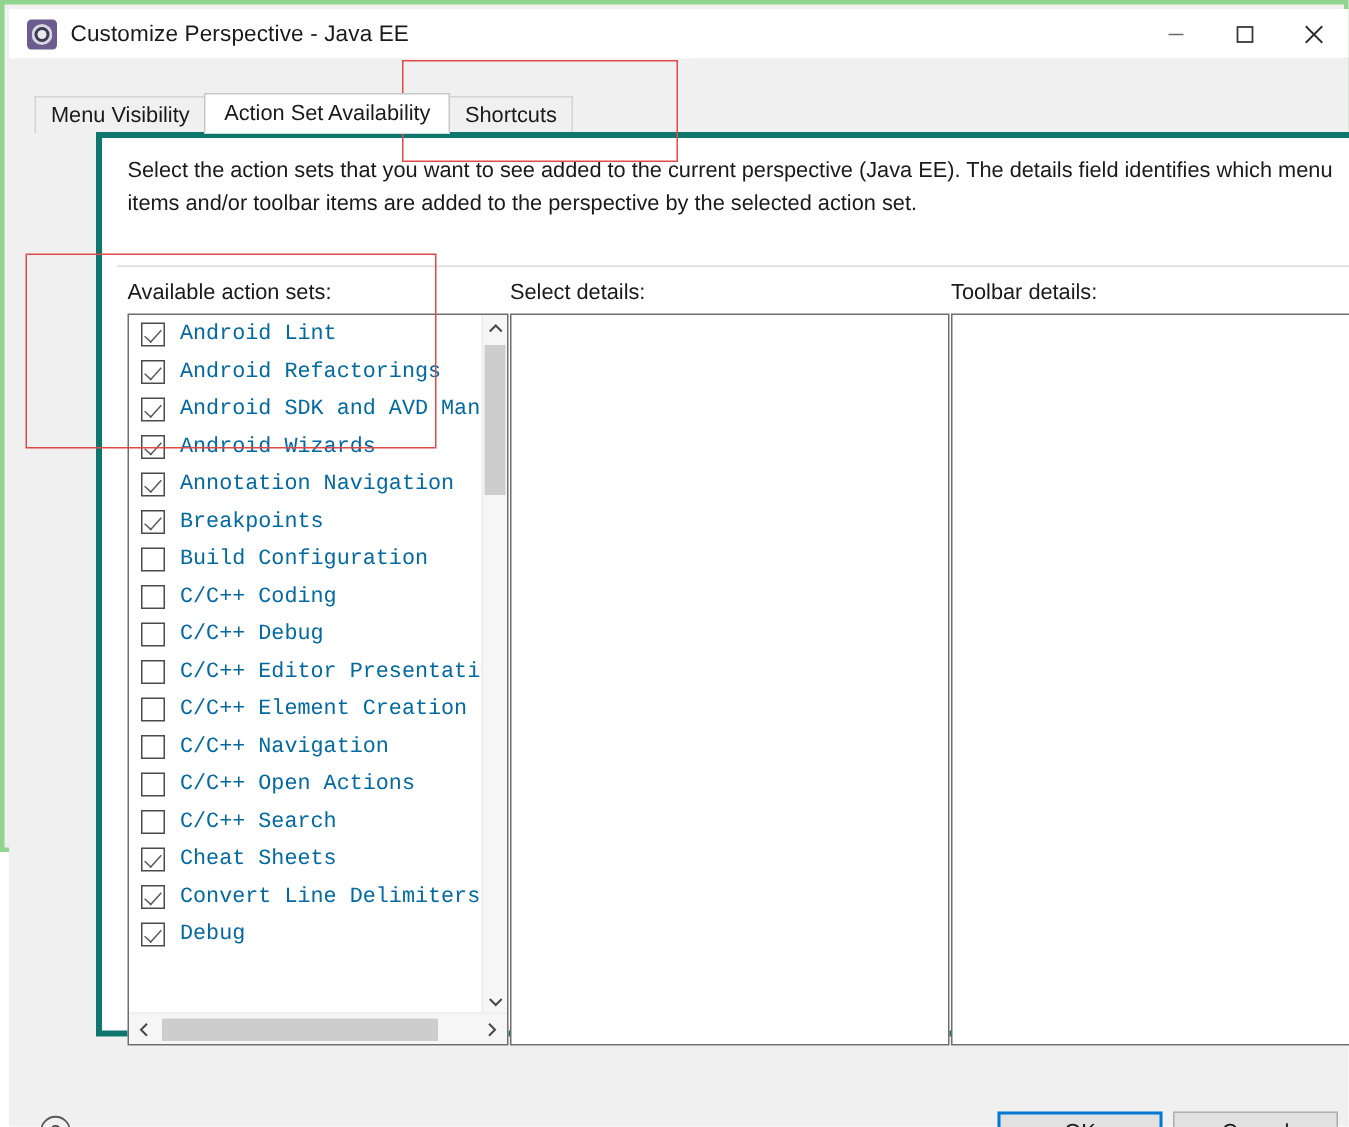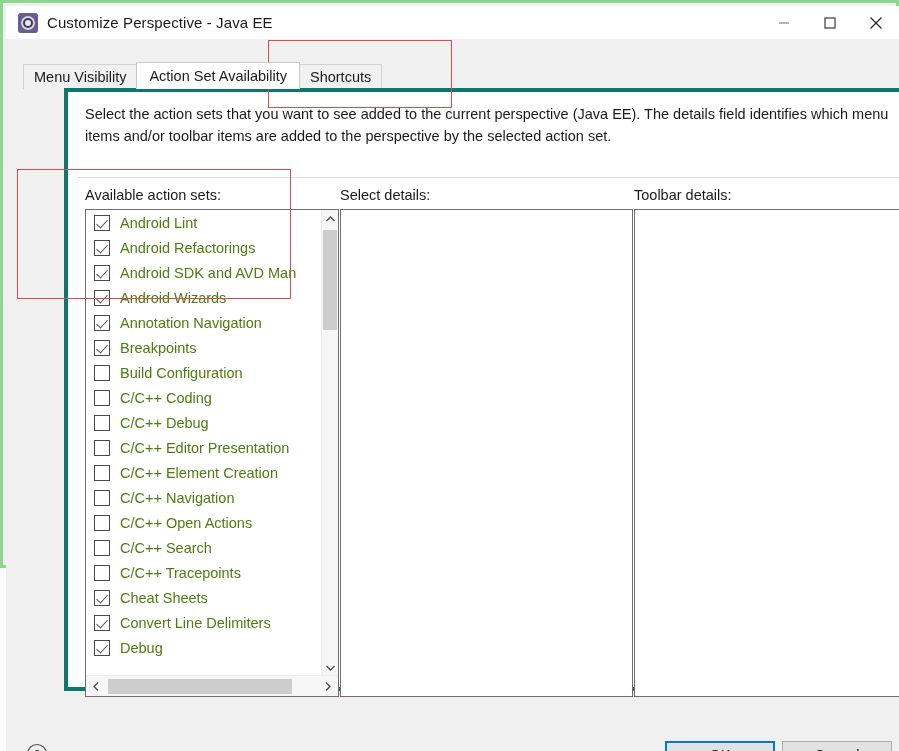--- a/index.html
+++ b/index.html
@@ -186,22 +186,23 @@
     content: "";
     position: absolute;
     left: 4px; top: 1px;
     width: 5px; height: 10px;
     border: solid #5a5a5a;
     border-width: 0 1.6px 1.6px 0;
     transform: rotate(42deg);
   }
   .row-label {
     font-size: 14.5px;
-    color: #4d7c0f;
+    color: #0369a1;
     overflow: hidden;
+    font-family: Liberation Mono, monospace;
   }
 
   
   #vscroll {
     position: absolute;
     right: 0; top: 0;
     width: 16px; height: 466px;
     background: #f6f6f6;
     border-left: 1px solid #ececec;
   }
@@ -387,24 +388,20 @@
             </div>
             <div class="list-row">
               <span class="cb"></span>
               <span class="row-label">C/C++ Open Actions</span>
             </div>
             <div class="list-row">
               <span class="cb"></span>
               <span class="row-label">C/C++ Search</span>
             </div>
             <div class="list-row">
-              <span class="cb"></span>
-              <span class="row-label">C/C++ Tracepoints</span>
-            </div>
-            <div class="list-row">
               <span class="cb checked"></span>
               <span class="row-label">Cheat Sheets</span>
             </div>
             <div class="list-row">
               <span class="cb checked"></span>
               <span class="row-label">Convert Line Delimiters</span>
             </div>
             <div class="list-row">
               <span class="cb checked"></span>
               <span class="row-label">Debug</span>

